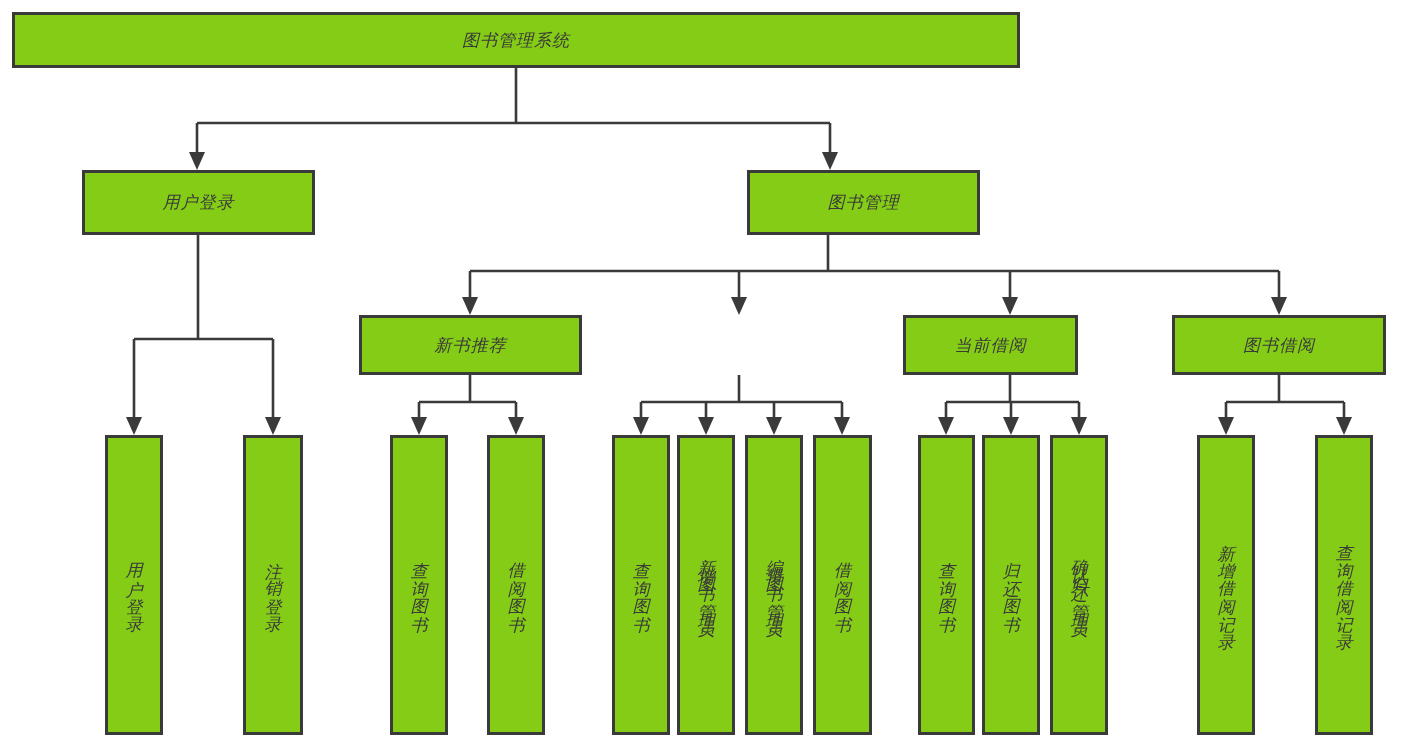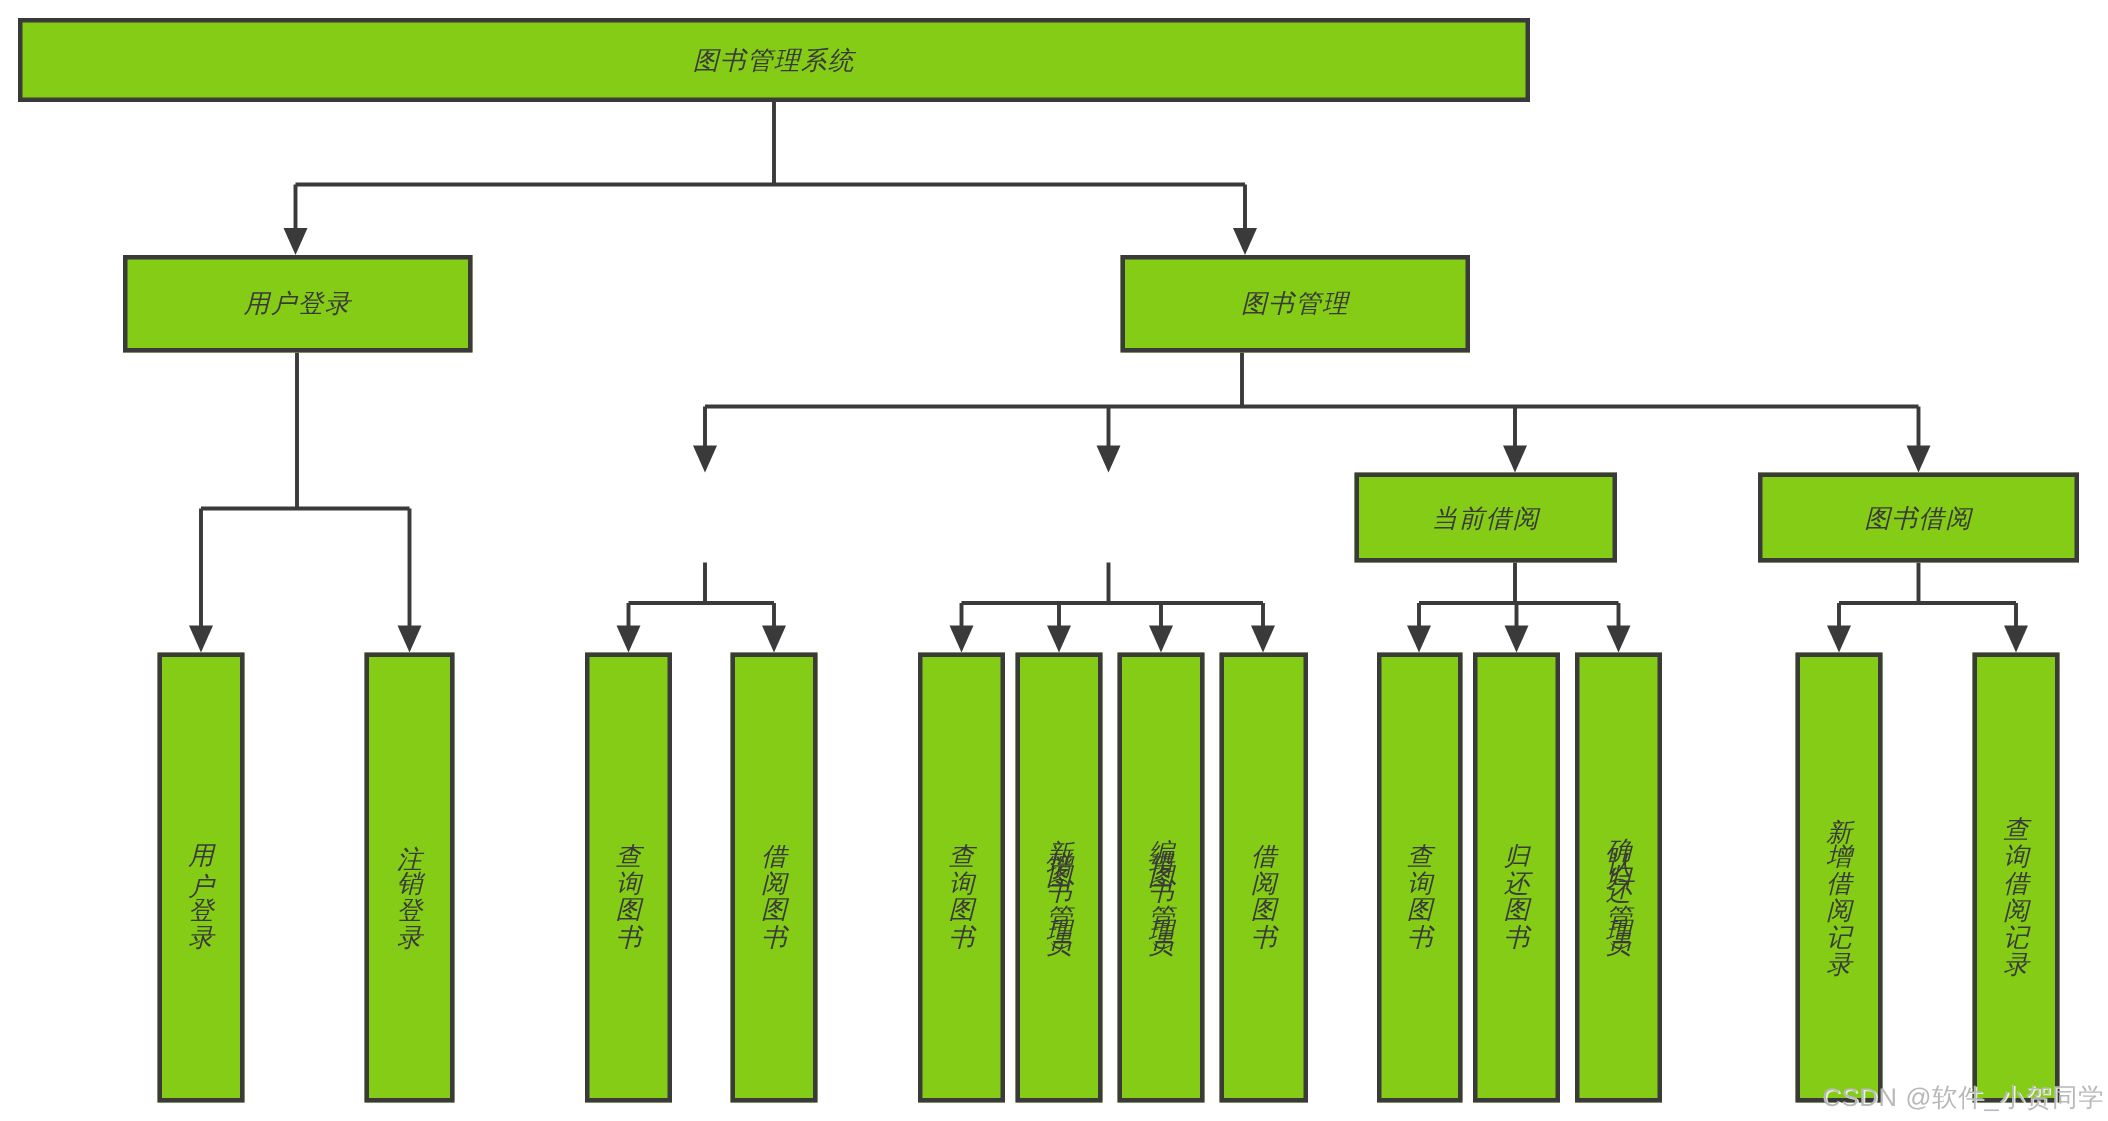--- a/index.html
+++ b/index.html
@@ -122,20 +122,23 @@
     <span>图书管理系统</span>
   </div>
 
   <div class="node hbox" style="left:82px; top:170px; width:233px; height:65px;">
     <span>用户登录</span>
   </div>
   <div class="node hbox" style="left:712px; top:170px; width:233px; height:65px;margin-left:35px;">
     <span>图书管理</span>
   </div>
 
+  <div class="node hbox" style="left:359px; top:315px; width:223px; height:60px;">
+    <span>新书推荐</span>
+  </div>
   <div class="node hbox" style="left:903px; top:315px; width:175px; height:60px;">
     <span>当前借阅</span>
   </div>
   <div class="node hbox" style="left:1172px; top:315px; width:214px; height:60px;">
     <span>图书借阅</span>
   </div>
 
   <div class="node vbox" style="left:105px; top:435px; width:58px; height:300px;">
     <span class="vlabel" style="letter-spacing: 18px;">用户登录</span>
   </div>
@@ -173,15 +176,14 @@
     <span class="vlabel" style="letter-spacing: 9px;">确认归还（管理员）</span>
   </div>
 
   <div class="node vbox" style="left:1197px; top:435px; width:58px; height:300px;">
     <span class="vlabel" style="letter-spacing: 18px;">新增借阅记录</span>
   </div>
   <div class="node vbox" style="left:1315px; top:435px; width:58px; height:300px;">
     <span class="vlabel" style="letter-spacing: 18px;">查询借阅记录</span>
   </div>
 
-  <div class="watermark">CSDN @软件_小贺同学</div>
 
 </div>
 
 </body></html>

